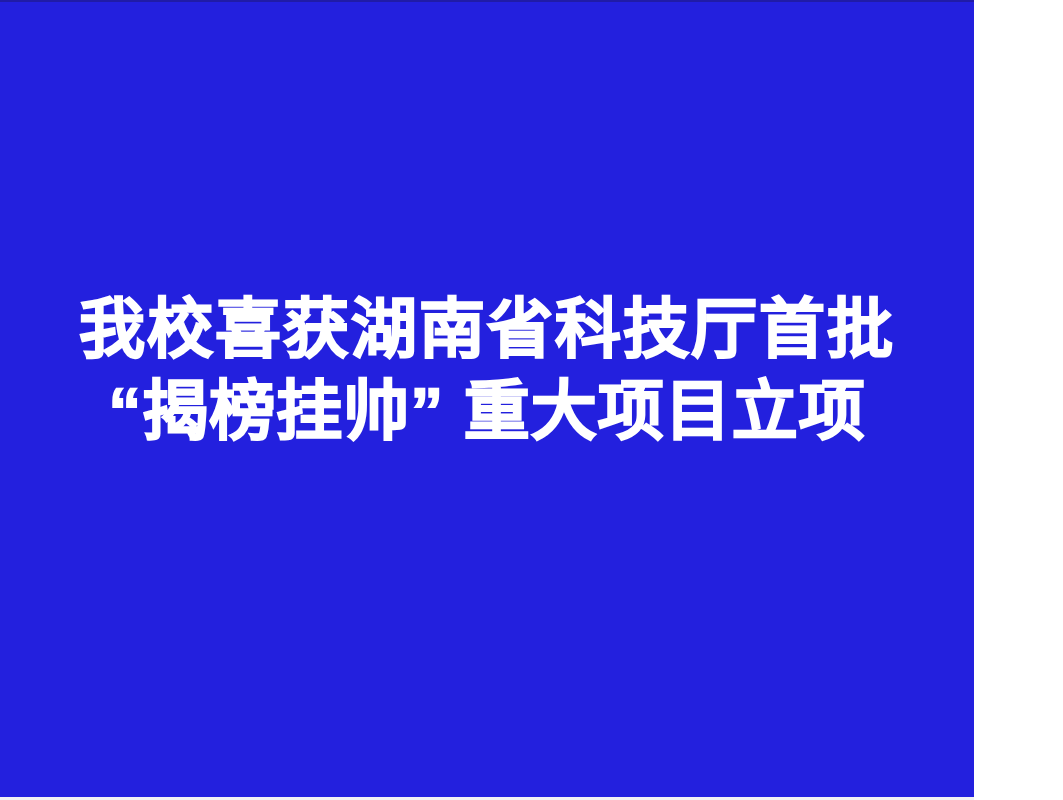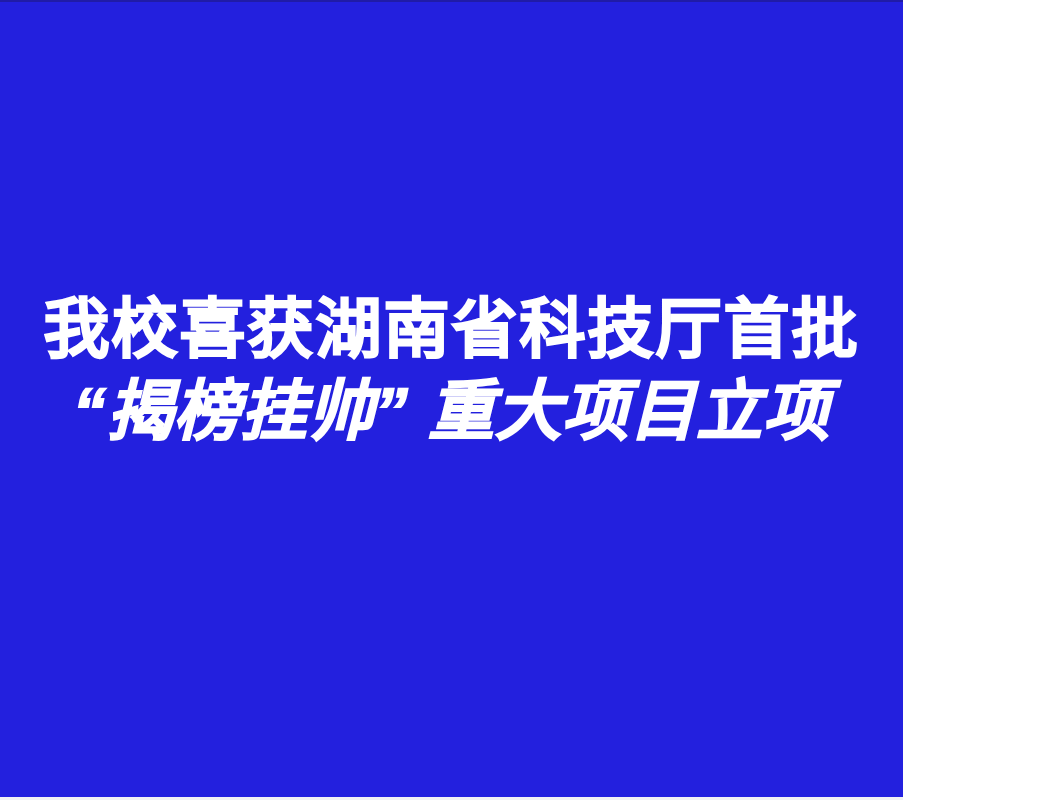--- a/index.html
+++ b/index.html
@@ -4,21 +4,21 @@
 <title>Headline Slide</title>
 <style>
   html, body {
     margin: 0;
     padding: 0;
     background: #ffffff;
   }
 
   .slide-canvas {
     position: relative;
-    width: 903px;
+    width: 974px;
     height: 800px;
     margin: 0;
     overflow: hidden;
     background: #2320de;
     font-family: "Liberation Sans", "DejaVu Sans", sans-serif;
     -webkit-font-smoothing: antialiased;
   }
 
   
   .top-hairline {
@@ -61,21 +61,20 @@
     letter-spacing: 2px;
     white-space: pre;
     text-rendering: geometricPrecision;
     
     -webkit-text-stroke: 1.6px #ffffff;
     paint-order: stroke fill;
   }
 
   .headline-line--second {
     letter-spacing: 1px;
-    font-style: italic;
   }
 </style>
 </head>
 <body>
 
 <div class="slide-canvas" style="background: rgb(35, 32, 222);">
 
   <div class="top-hairline" style="background: rgb(32, 27, 158);"></div>
 
   <div class="headline-block">

